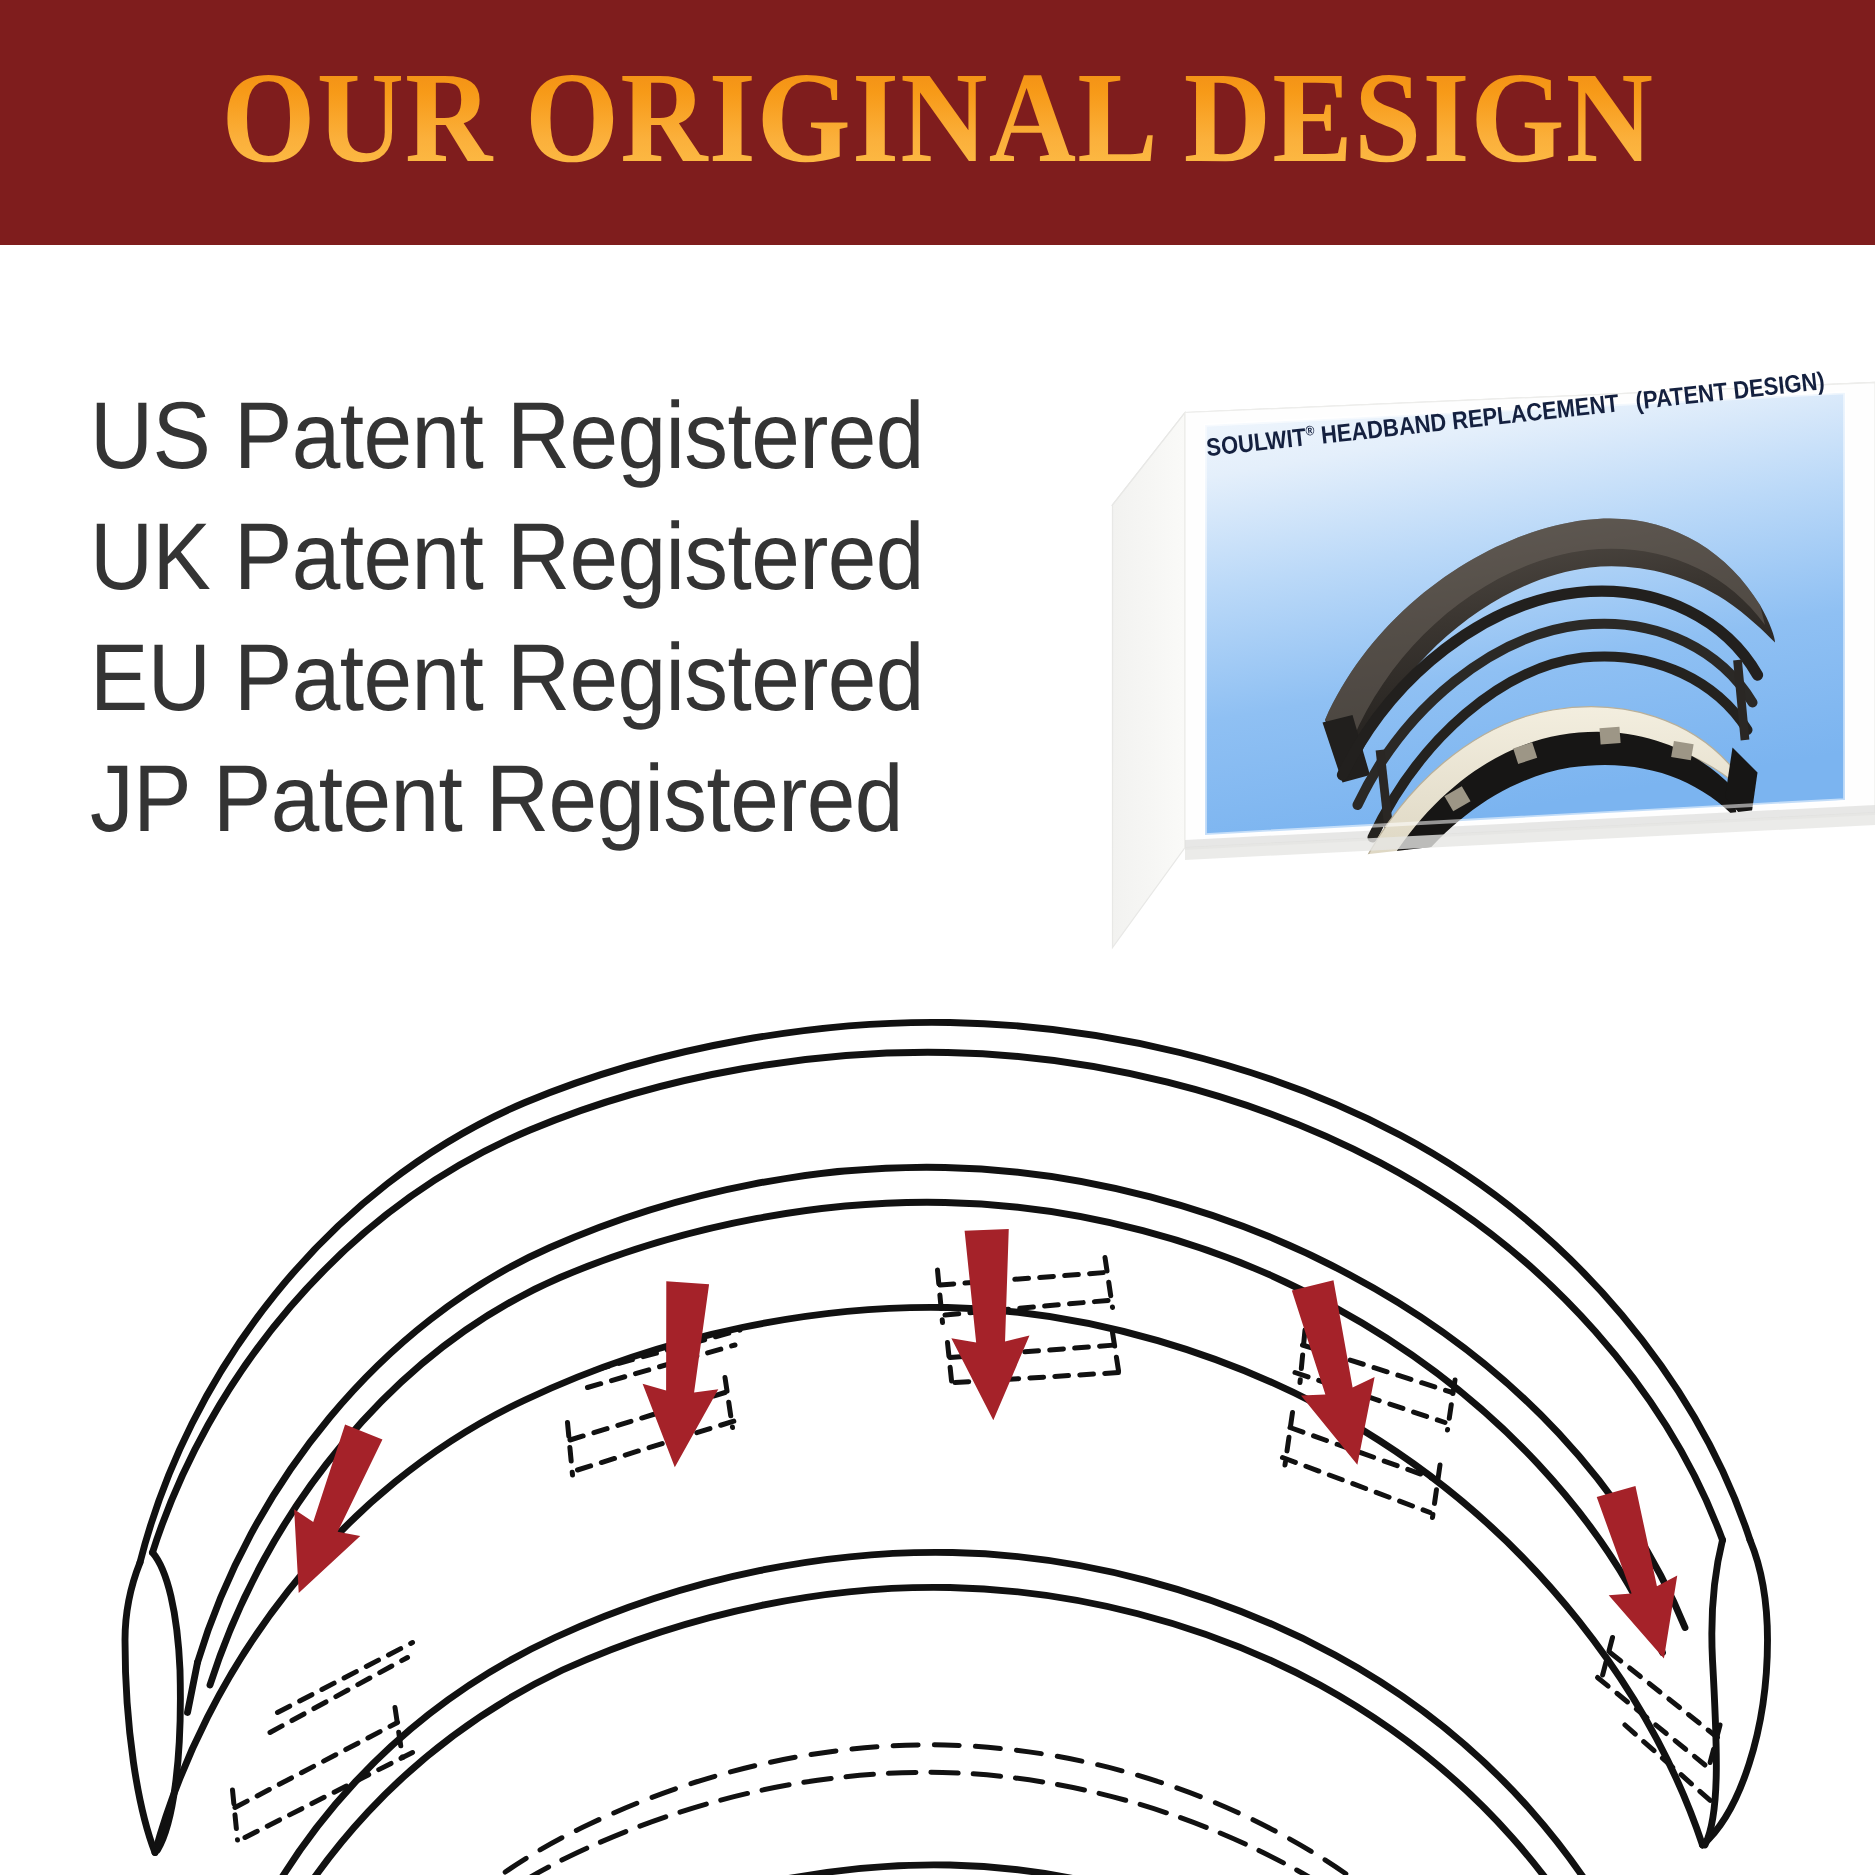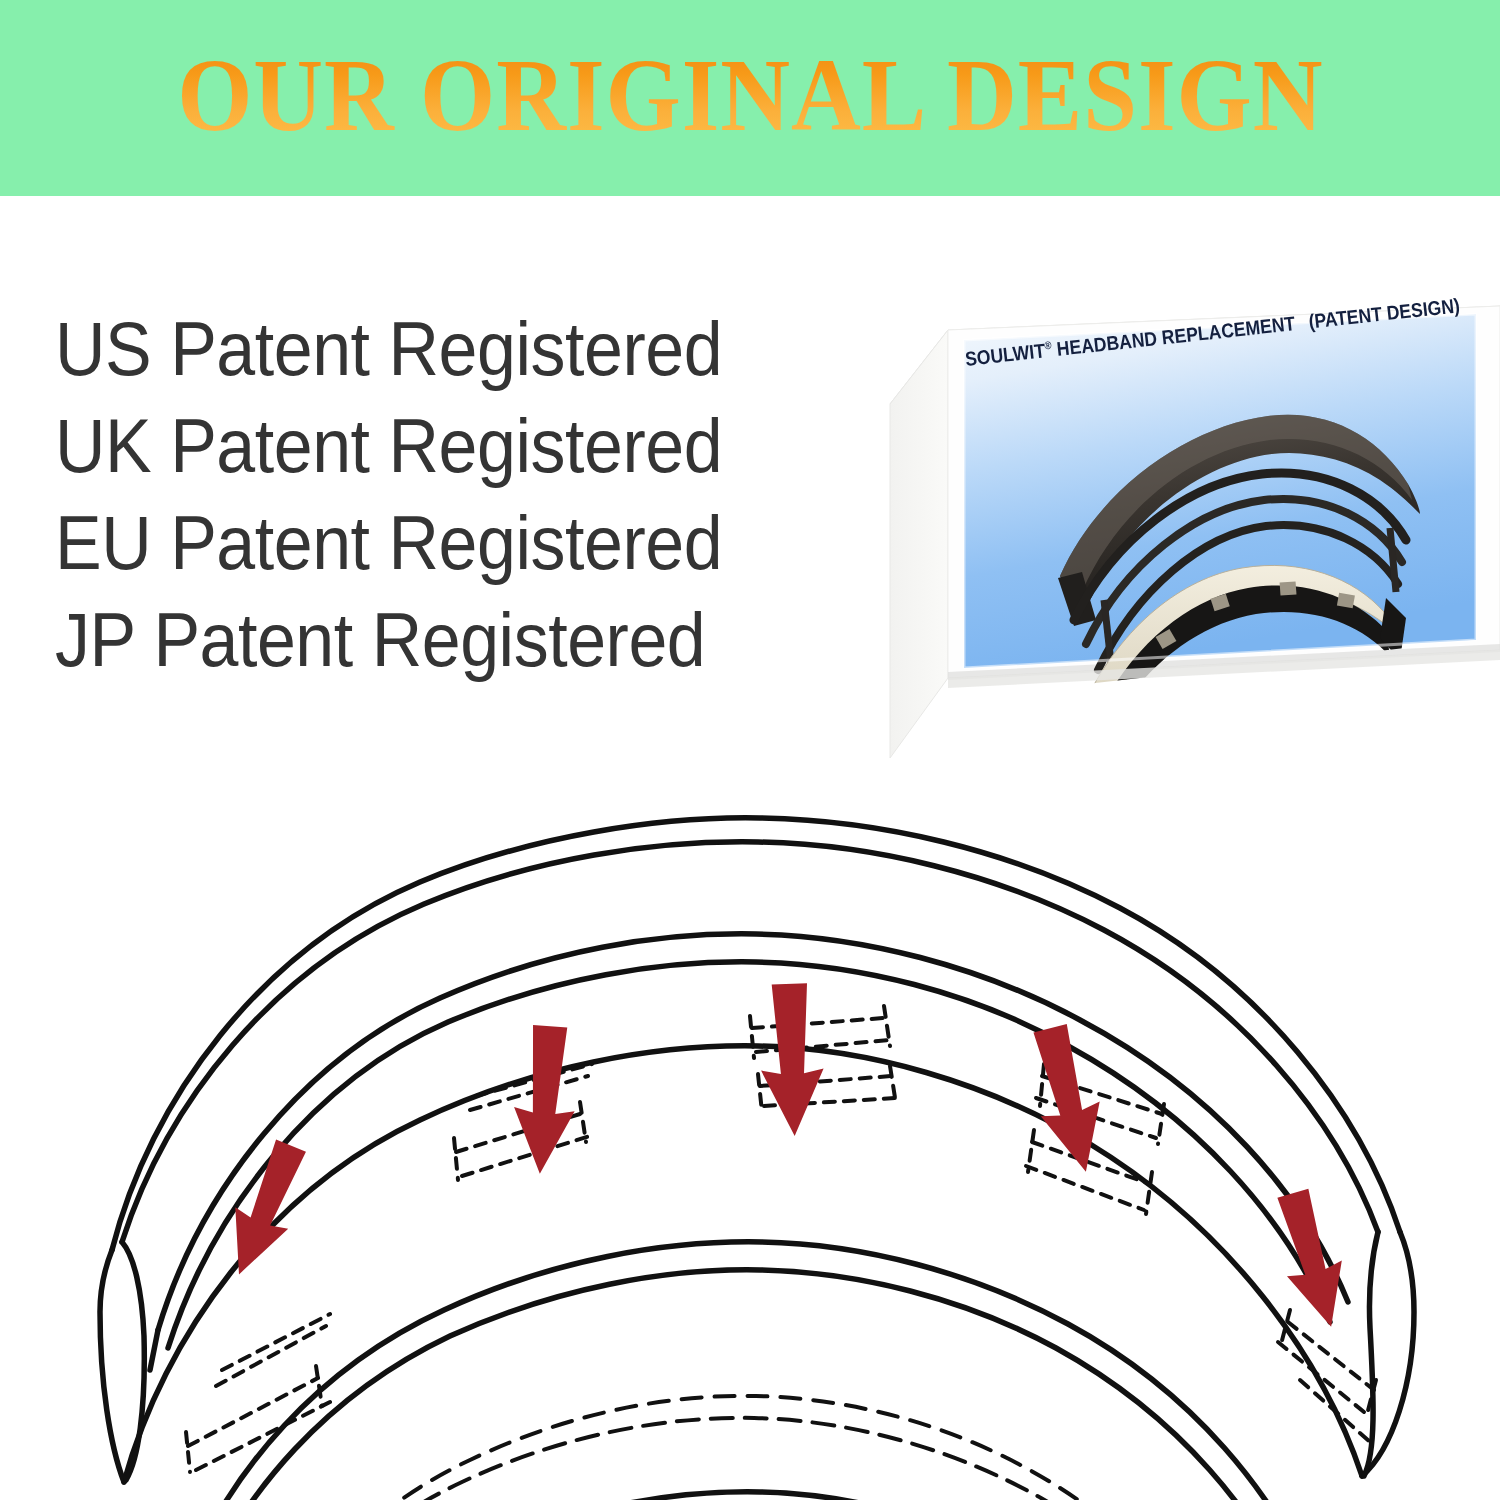--- a/index.html
+++ b/index.html
@@ -2,21 +2,21 @@
 <html><head>
 <meta charset="utf-8">
 <style>
   html,body{margin:0;padding:0;background:#ffffff;}
   body{width:1500px;height:1500px;overflow:hidden;position:relative;
        font-family:"Liberation Sans","DejaVu Sans",sans-serif;}
 
   
   #header-banner{
     position:absolute;left:0;top:0;width:1500px;height:196px;
-    background:#86efac;
+    background:#7f1d1d;
     display:flex;align-items:center;justify-content:center;
   }
   #header-title{
     font-family:"Liberation Serif","DejaVu Serif",serif;
     font-weight:bold;
     font-size:104px;
     line-height:1;
     letter-spacing:1px;
     
     background:linear-gradient(180deg,#F08A14 0%,#F79A18 28%,#FBB03B 62%,#FDC14B 100%);
@@ -24,21 +24,21 @@
     background-clip:text;
     color:transparent;
     -webkit-text-fill-color:transparent;
     transform:scaleX(0.93);
     white-space:nowrap;
     padding-bottom:6px;
   }
 
   
   #patent-list{
-    position:absolute;left:55px;top:300px;width:760px;
+    position:absolute;left:72px;top:300px;width:760px;
   }
   .patent-line{
     font-family:"Liberation Sans","DejaVu Sans",sans-serif;
     font-size:76px;
     line-height:97px;
     color:#343434;
     letter-spacing:-0.5px;
     transform:scaleX(0.92);
     transform-origin:left center;
     white-space:nowrap;

